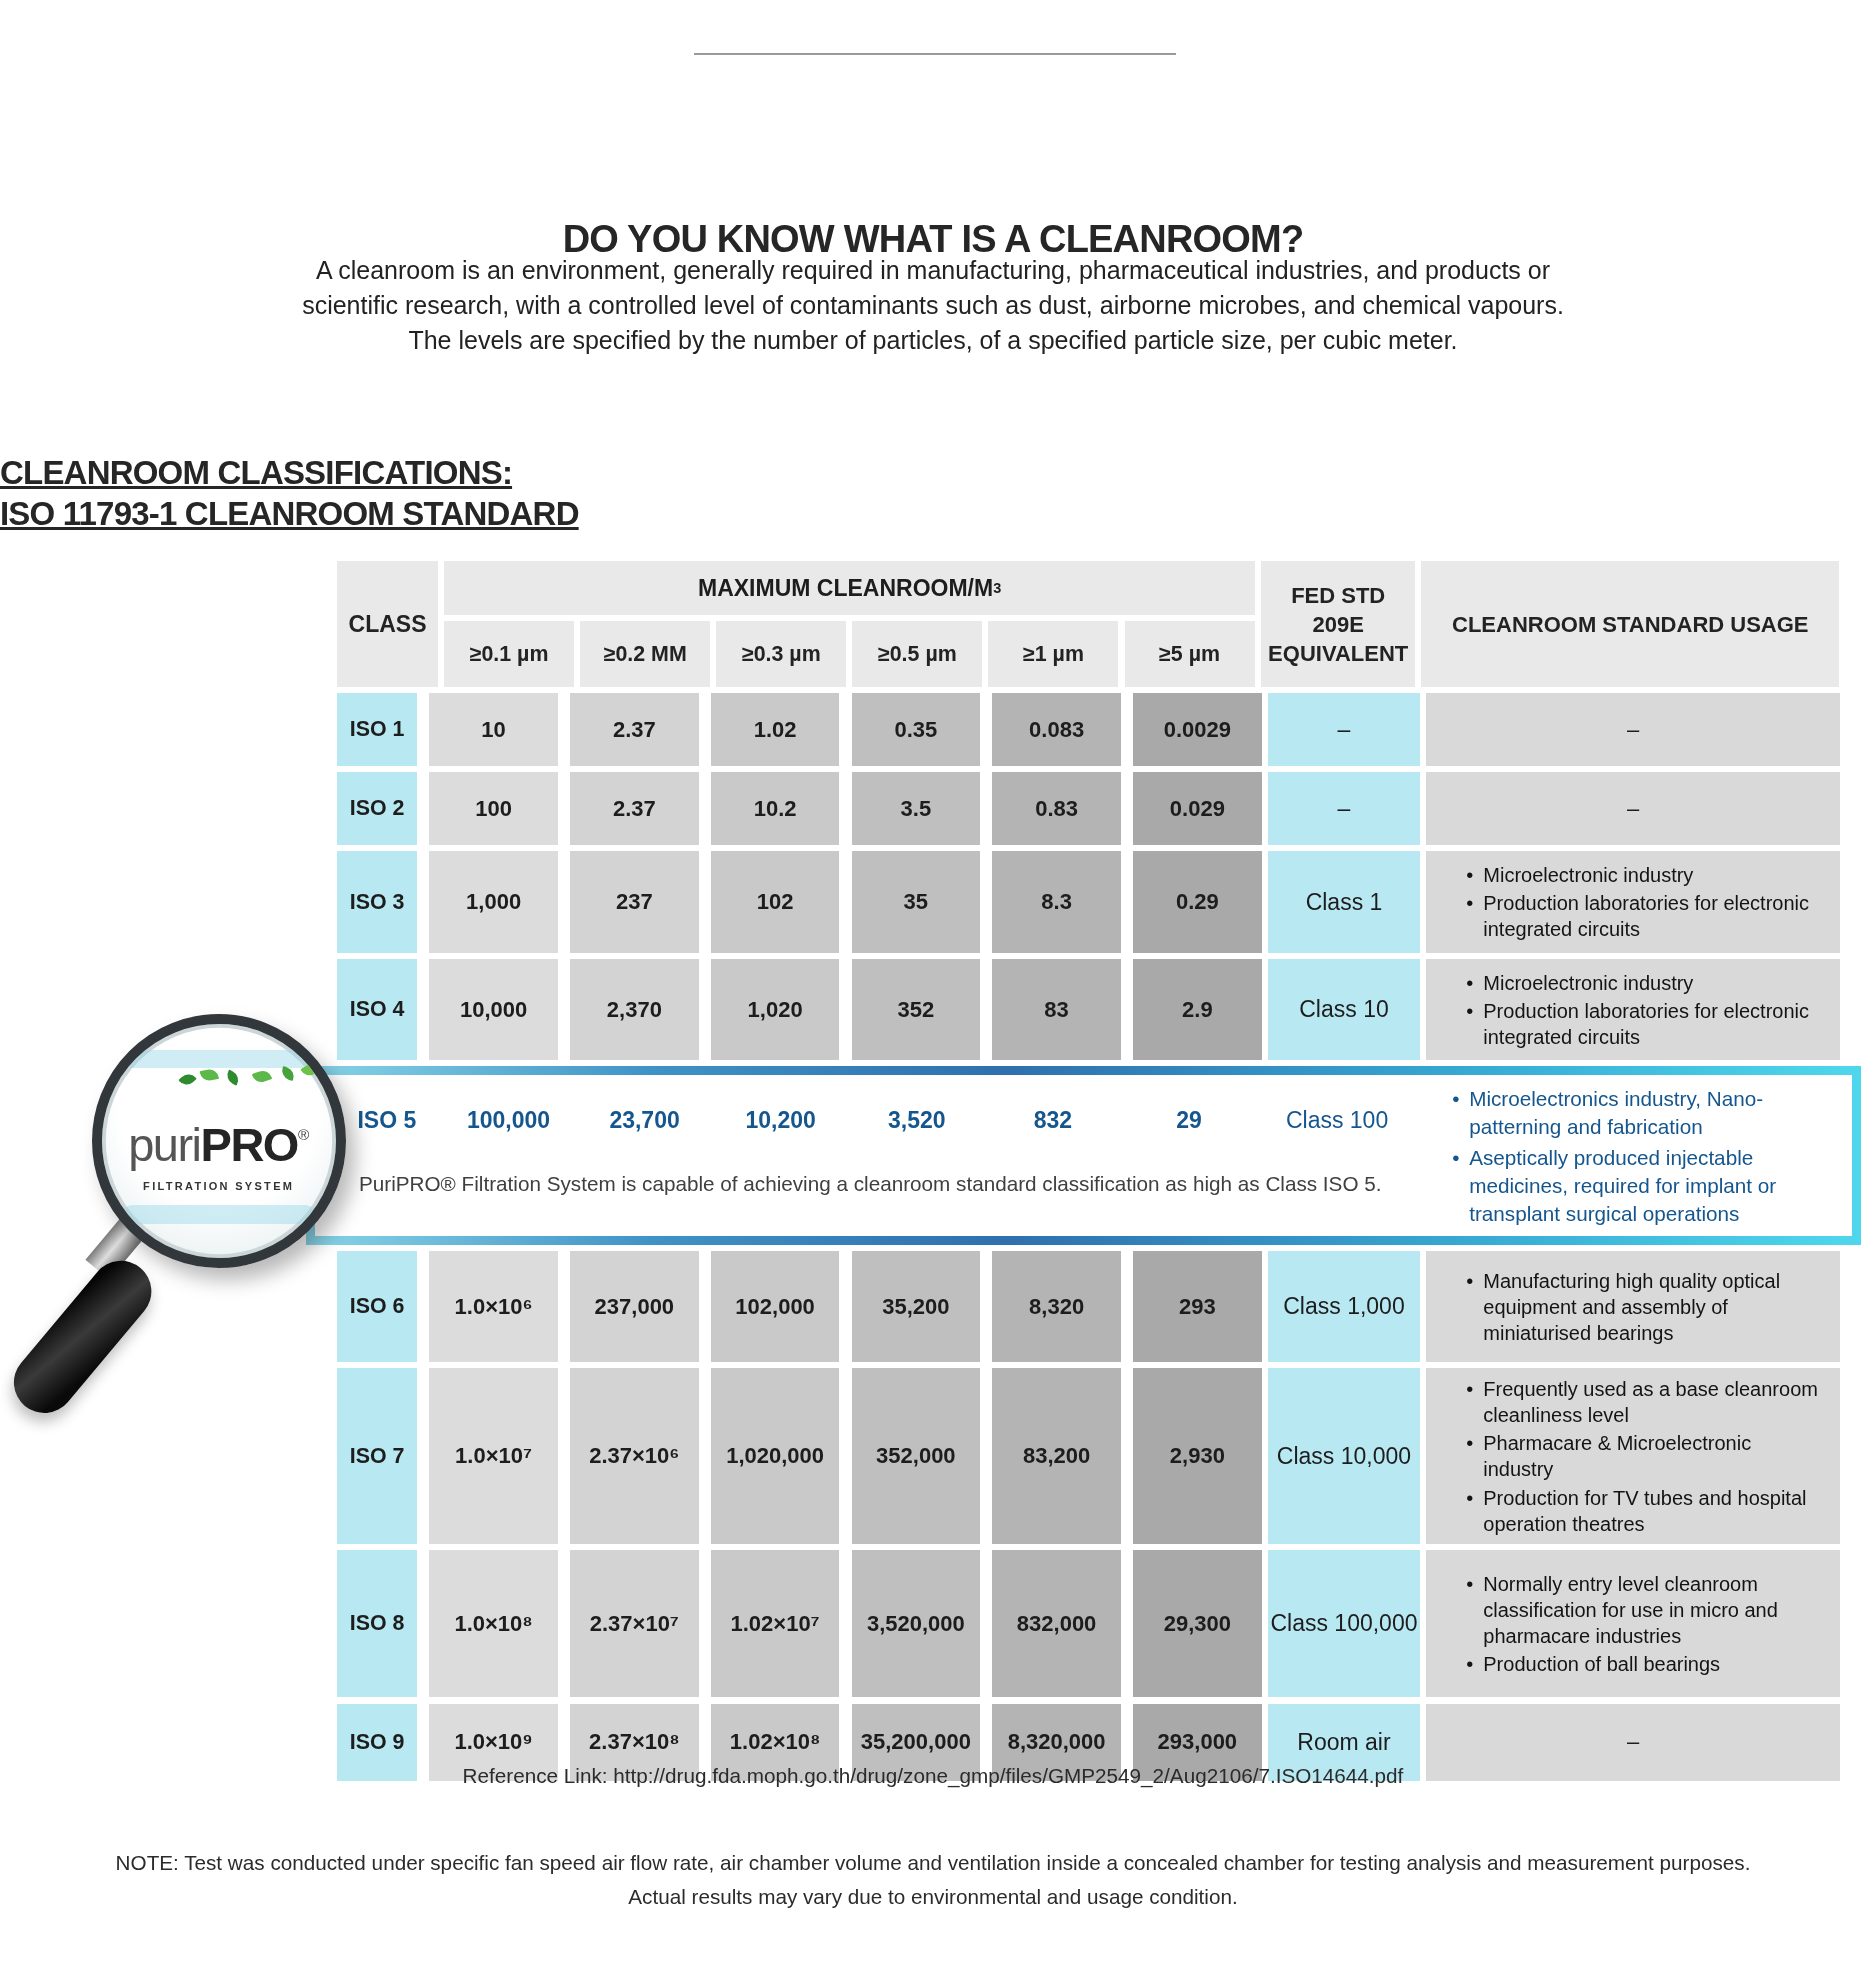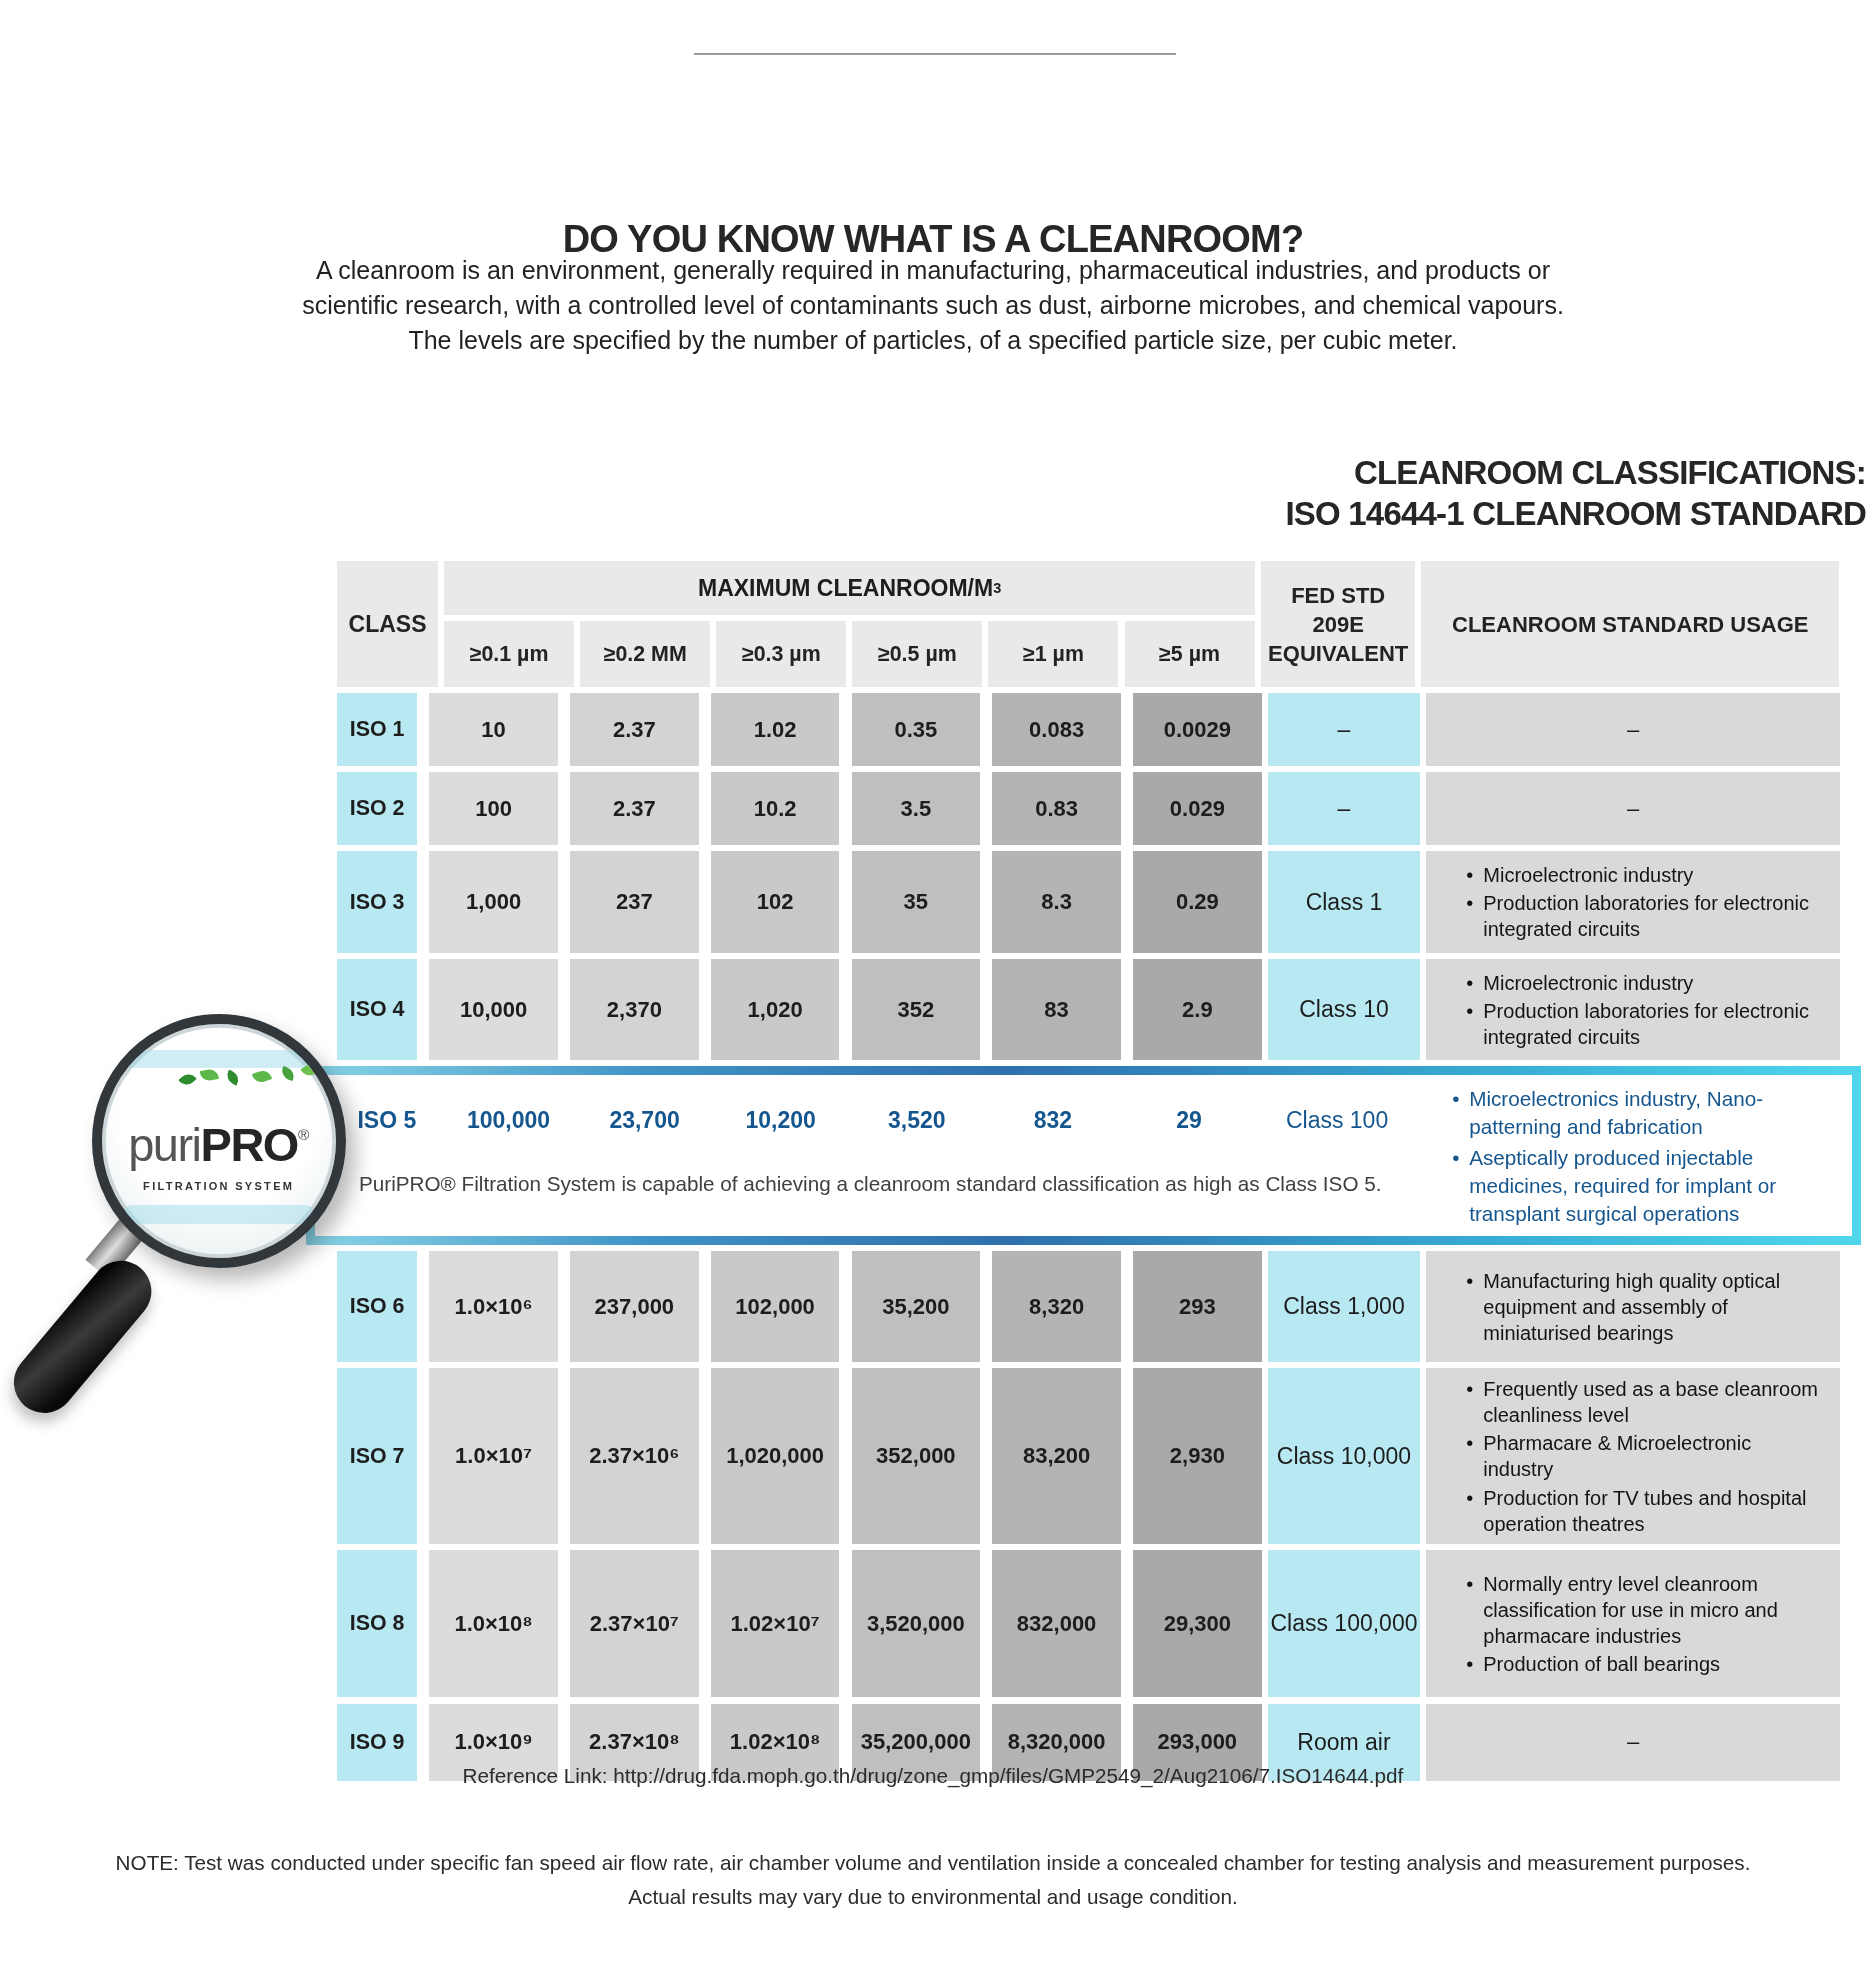--- a/index.html
+++ b/index.html
@@ -11,22 +11,22 @@
     --cyan:#b8e9f2;
     --g0:#dcdcdc;--g1:#d3d3d3;--g2:#c9c9c9;--g3:#bfbfbf;--g4:#b4b4b4;--g5:#a9a9a9;
     --usage-bg:#d9d9d9;--head-bg:#e9e9e9;--blue:#15568e;
   }
   .top-divider{position:absolute;left:694px;top:53px;width:482px;height:2.3px;background:#9a9a9a;}
   .page-title{position:absolute;top:193px;left:0;width:1866px;text-align:center;
     font-size:38px;font-weight:bold;letter-spacing:-0.8px;color:#262626;}
   .intro{position:absolute;top:253px;left:0;width:1866px;text-align:center;
     font-size:25px;line-height:35px;color:#222;}
   .intro span{display:block;}
-  .section-title{position:absolute;top:452px;left:0;width:1866px;text-align:right;
-    font-size:33px;line-height:41px;font-weight:bold;letter-spacing:-0.8px;color:#262626;}
+  .section-title{position:absolute;top:452px;left:0;width:1866px;text-align:left;
+    font-size:33px;line-height:41px;font-weight:bold;letter-spacing:-0.8px;color:#262626;text-decoration:underline;}
   .section-title span{display:block;}
 
   
   .tableWrap{position:absolute;left:337px;top:561px;width:1503px;}
   .thead{display:flex;gap:6.1px;margin-bottom:6.1px;height:126px;}
   .th{background:var(--head-bg);display:flex;align-items:center;justify-content:center;
       font-weight:bold;color:#232323;text-align:center;}
   .th-class{width:101px;font-size:23px;}
   .th-mid{width:811px;display:flex;flex-direction:column;gap:6.1px;}
   .th-max{height:54px;background:var(--head-bg);display:flex;align-items:center;justify-content:center;
@@ -117,21 +117,21 @@
 <h1 class="page-title">DO YOU KNOW WHAT IS A CLEANROOM?</h1>
 
 <div class="intro">
   <span>A cleanroom is an environment, generally required in manufacturing, pharmaceutical industries, and products or</span>
   <span>scientific research, with a controlled level of contaminants such as dust, airborne microbes, and chemical vapours.</span>
   <span>The levels are specified by the number of particles, of a specified particle size, per cubic meter.</span>
 </div>
 
 <div class="section-title">
   <span>CLEANROOM CLASSIFICATIONS:</span>
-  <span>ISO 14644-1 CLEANROOM STANDARD</span>
+  <span>ISO 11793-1 CLEANROOM STANDARD</span>
 </div>
 
 <div class="tableWrap">
   <div class="thead">
     <div class="th th-class">CLASS</div>
     <div class="th-mid">
       <div class="th-max">
         <span>MAXIMUM CLEANROOM/M</span>
           <sup>3</sup>
       </div>

